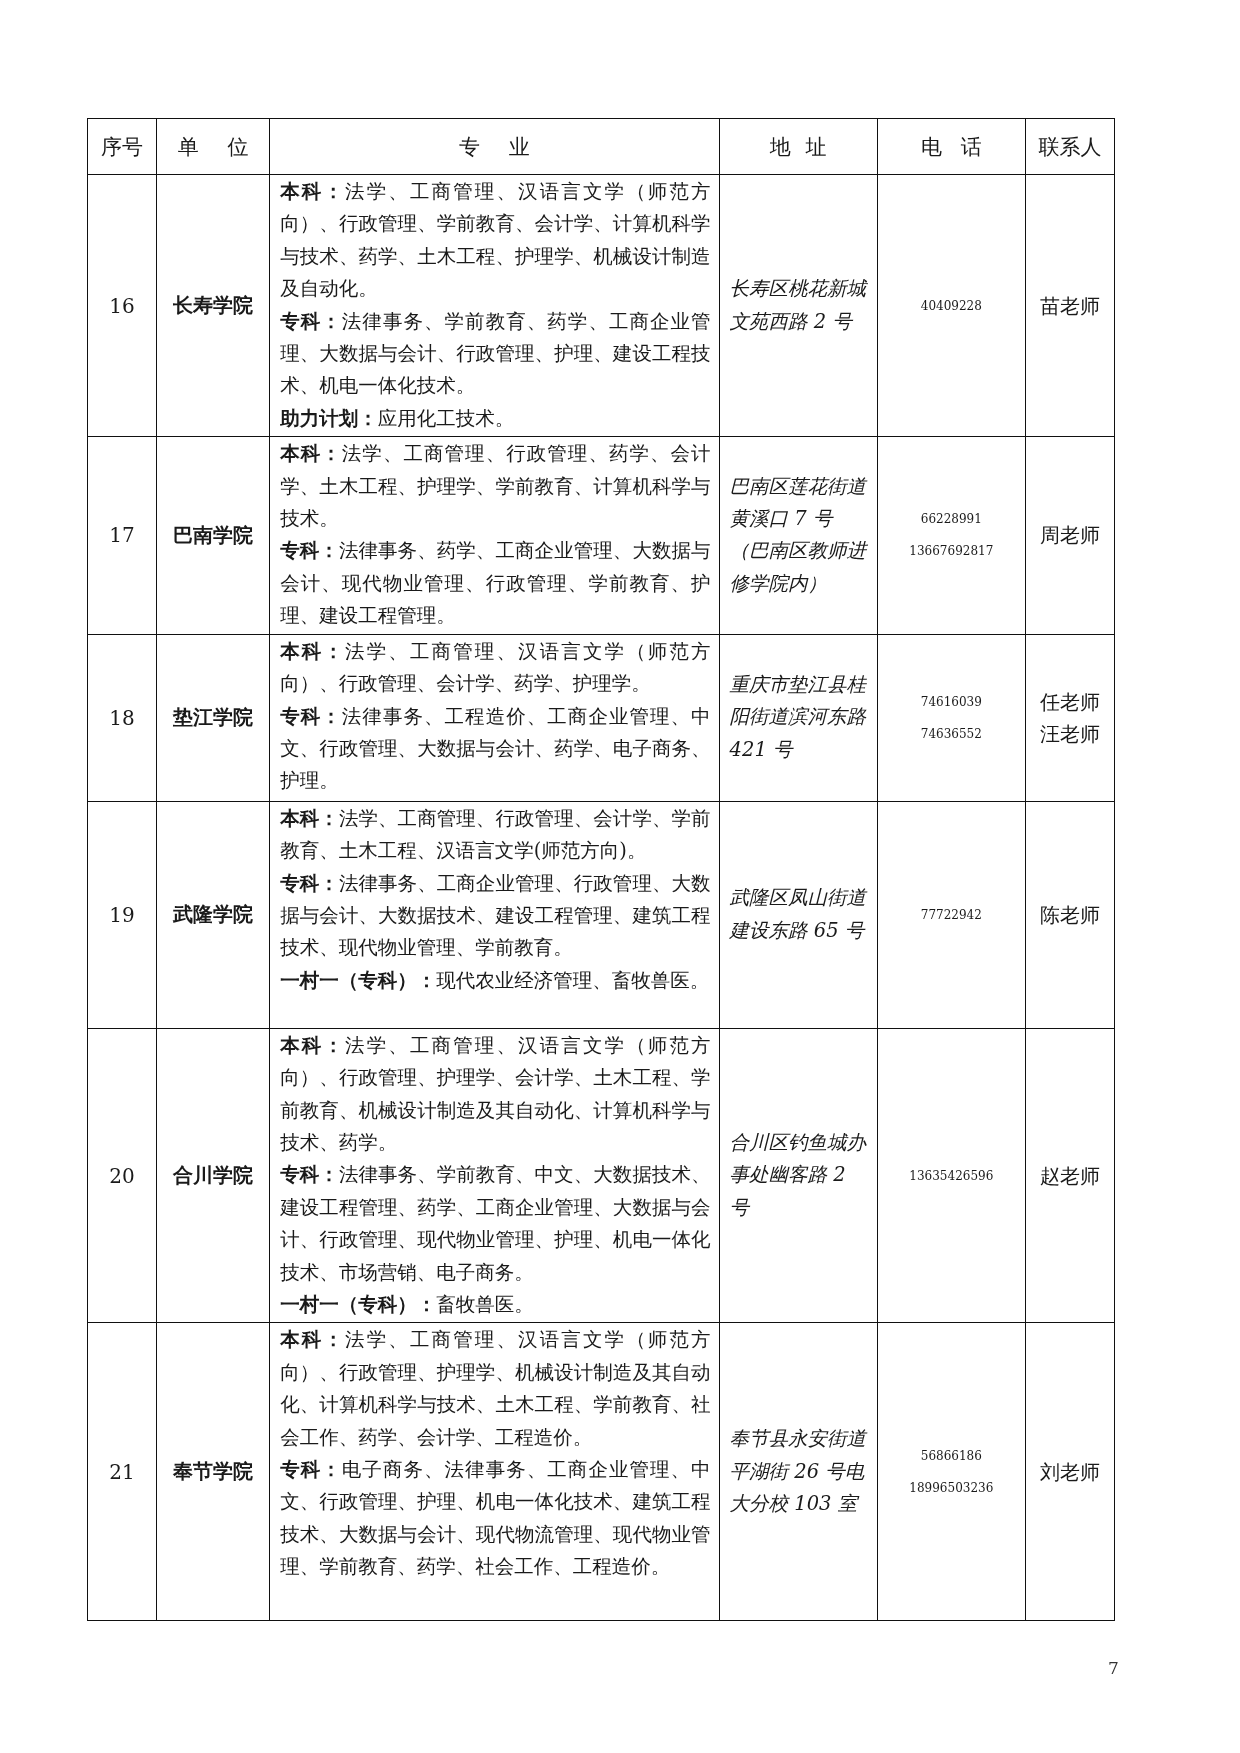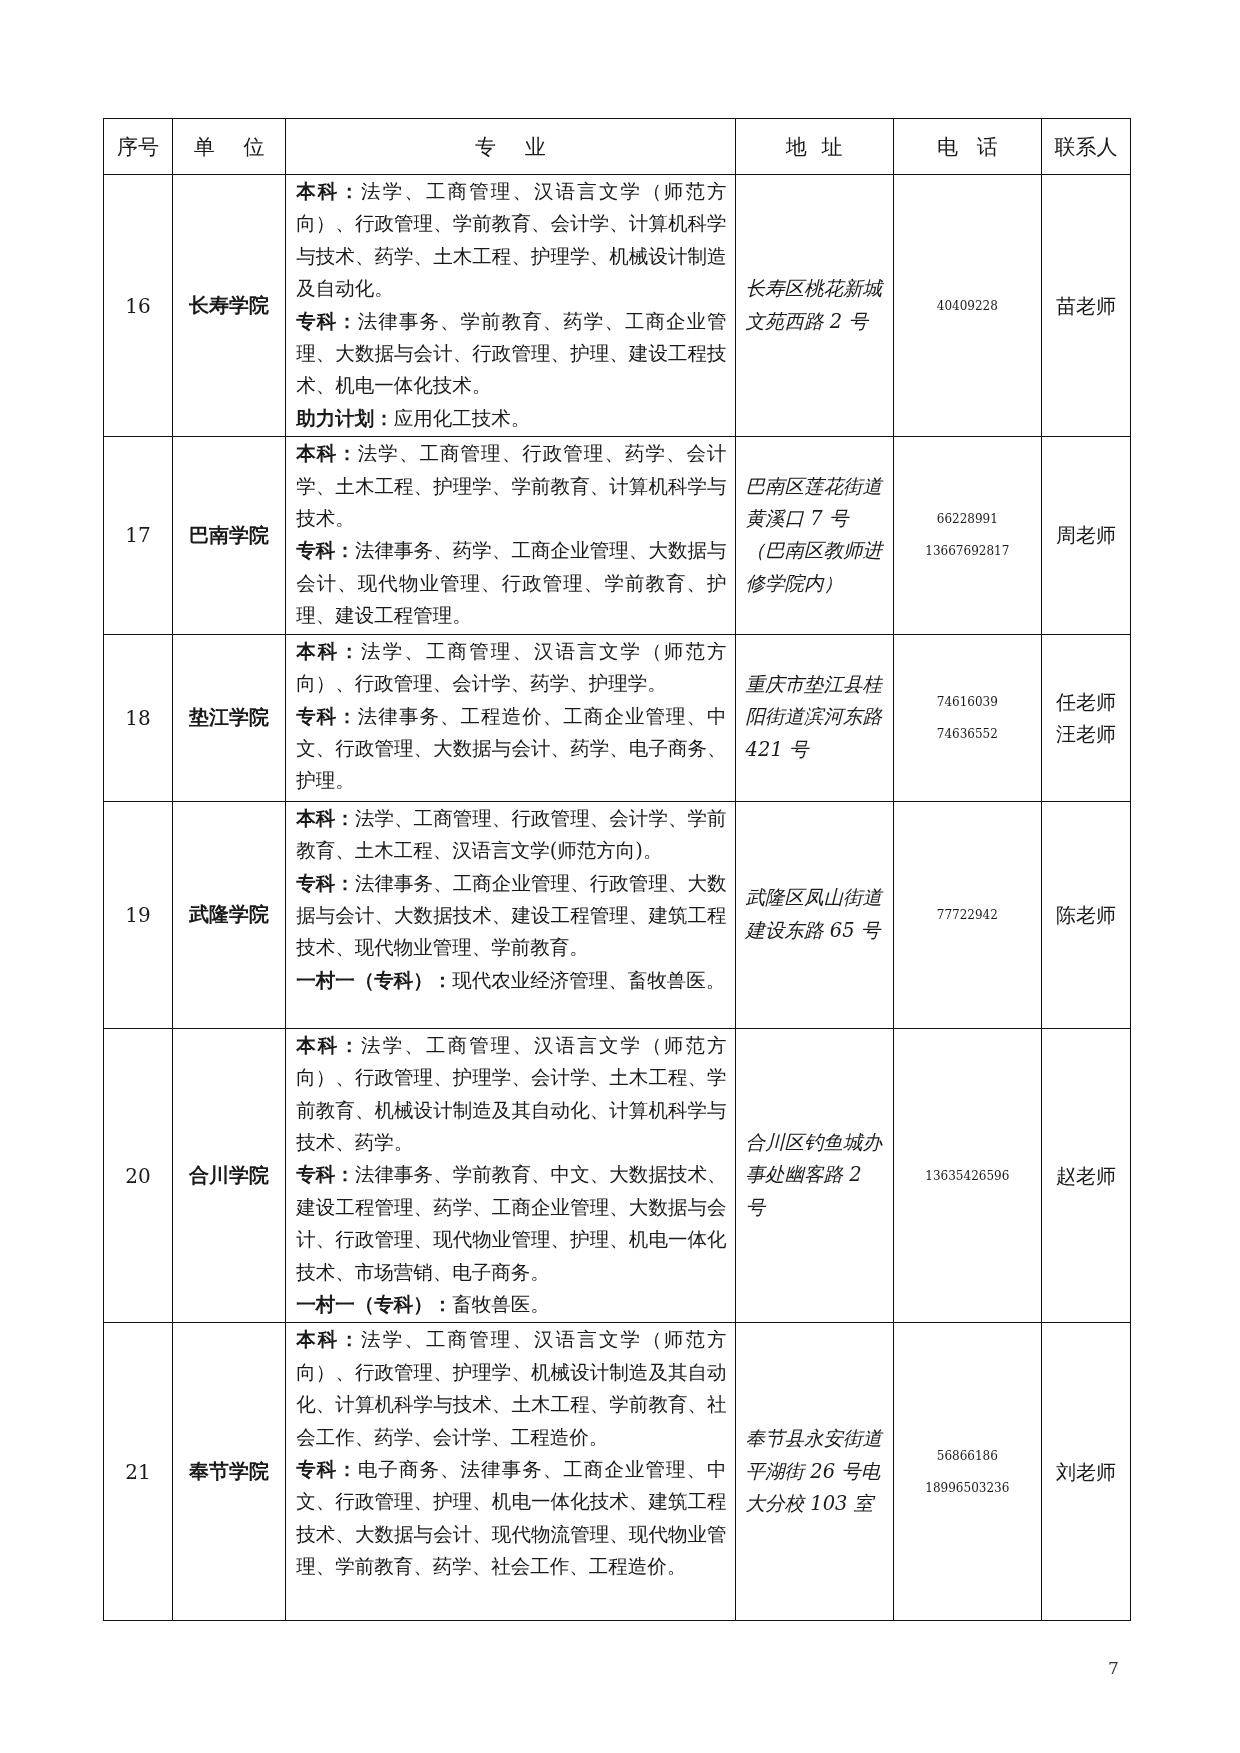--- a/index.html
+++ b/index.html
@@ -10,21 +10,21 @@
     body {
       width: 1240px;
       height: 1753px;
       position: relative;
       font-family: "DejaVu Serif", "Liberation Serif", serif;
       color: #1a1a1a;
       overflow: hidden;
     }
     .page-table {
       position: absolute;
-      left: 103px;
+      left: 87px;
       top: 118px;
       width: 1028px;
       border-collapse: collapse;
       table-layout: fixed;
     }
     .page-table td, .page-table th {
       border: 1.6px solid #111;
       padding: 0;
       vertical-align: middle;
       font-weight: normal;

